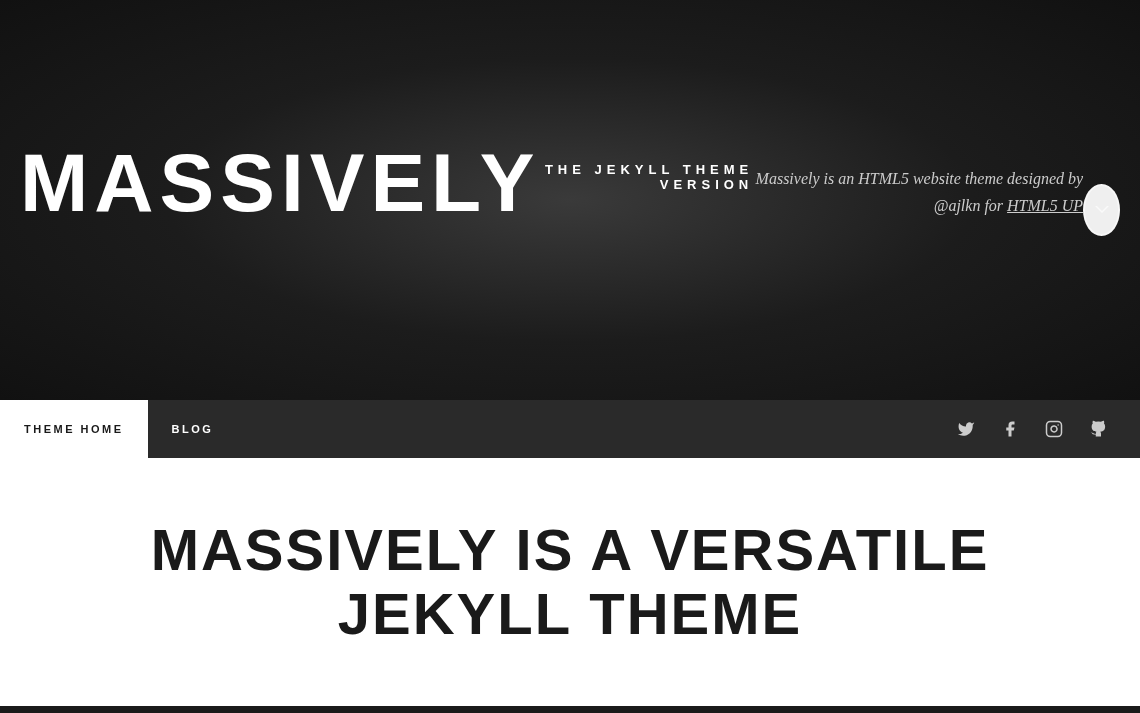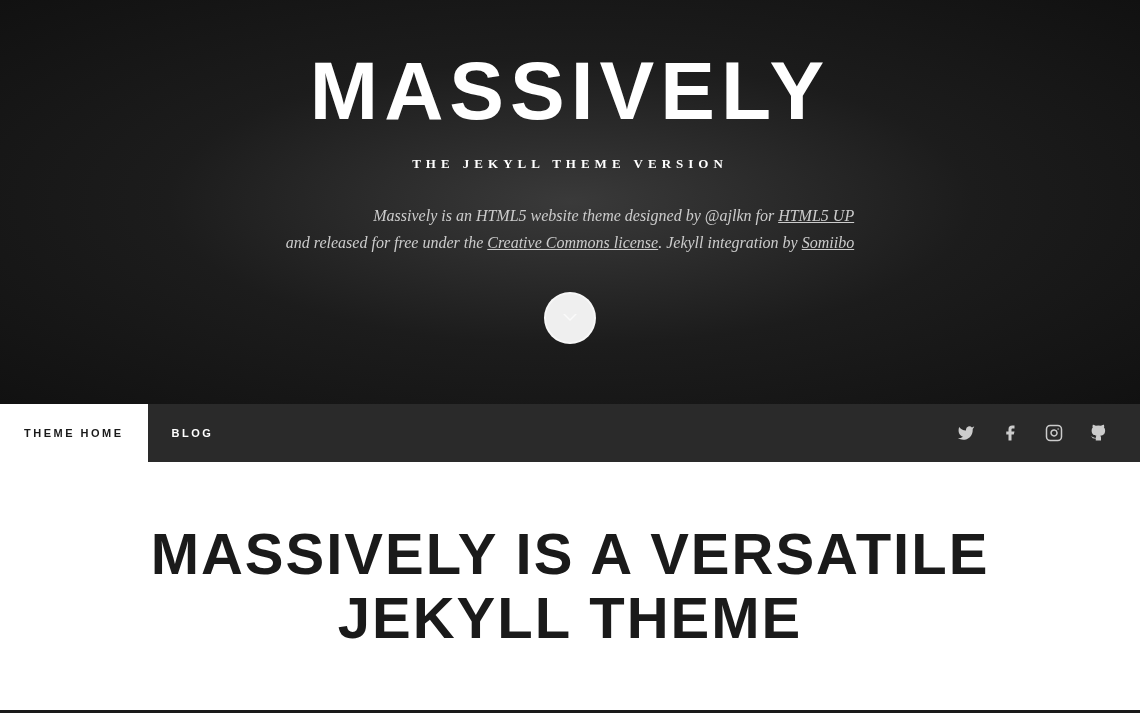--- a/index.html
+++ b/index.html
@@ -9,48 +9,48 @@
       background: #1a1a1a;
       width: 1140px;
       min-height: 713px;
       overflow-x: hidden;
     }
 
     
     .hero {
       background: radial-gradient(ellipse at center, #3a3a3a 0%, #1c1c1c 50%, #111 100%);
       display: flex;
-      flex-direction: column;
+      flex-direction: row;
       align-items: center;
       justify-content: center;
       padding: 44px 20px 60px;
       min-height: 400px;
       position: relative;
     }
 
     .hero-title {
       font-family: 'Arial Black', 'Arial Bold', Arial, sans-serif;
       font-size: 82px;
       font-weight: 900;
       color: #ffffff;
       letter-spacing: 6px;
       text-transform: uppercase;
       margin-bottom: 18px;
       text-align: center;
     }
 
     .hero-subtitle {
-      font-family: Liberation Serif, serif;
+      font-family: Liberation Sans, sans-serif;
       font-size: 13px;
       font-weight: 700;
       color: #ffffff;
       letter-spacing: 5px;
       text-transform: uppercase;
       margin-bottom: 30px;
-      text-align: left;
+      text-align: right;
     }
 
     .hero-description {
       font-style: italic;
       color: #cccccc;
       font-size: 16px;
       text-align: right;
       line-height: 1.7;
       max-width: 640px;
     }
@@ -156,21 +156,20 @@
     }
   </style>
 </head>
 <body>
 
 <section class="hero">
   <h1 class="hero-title">MASSIVELY</h1>
   <p class="hero-subtitle">THE JEKYLL THEME VERSION</p>
   <p class="hero-description">
     <em>Massively is an HTML5 website theme designed by @ajlkn for <a href="#">HTML5 UP</a></em><br>
-    <em>and released for free under the <a href="#">Creative Commons license</a>. Jekyll integration by <a href="#">Somiibo</a></em>
   </p>
   <button class="scroll-btn">
     <svg width="16" height="16" viewBox="0 0 16 16">
       <path d="M8 11L1 4h2l5 5 5-5h2z"></path>
     </svg>
   </button>
 </section>
 
 <nav class="navbar">
   <div class="nav-links">

